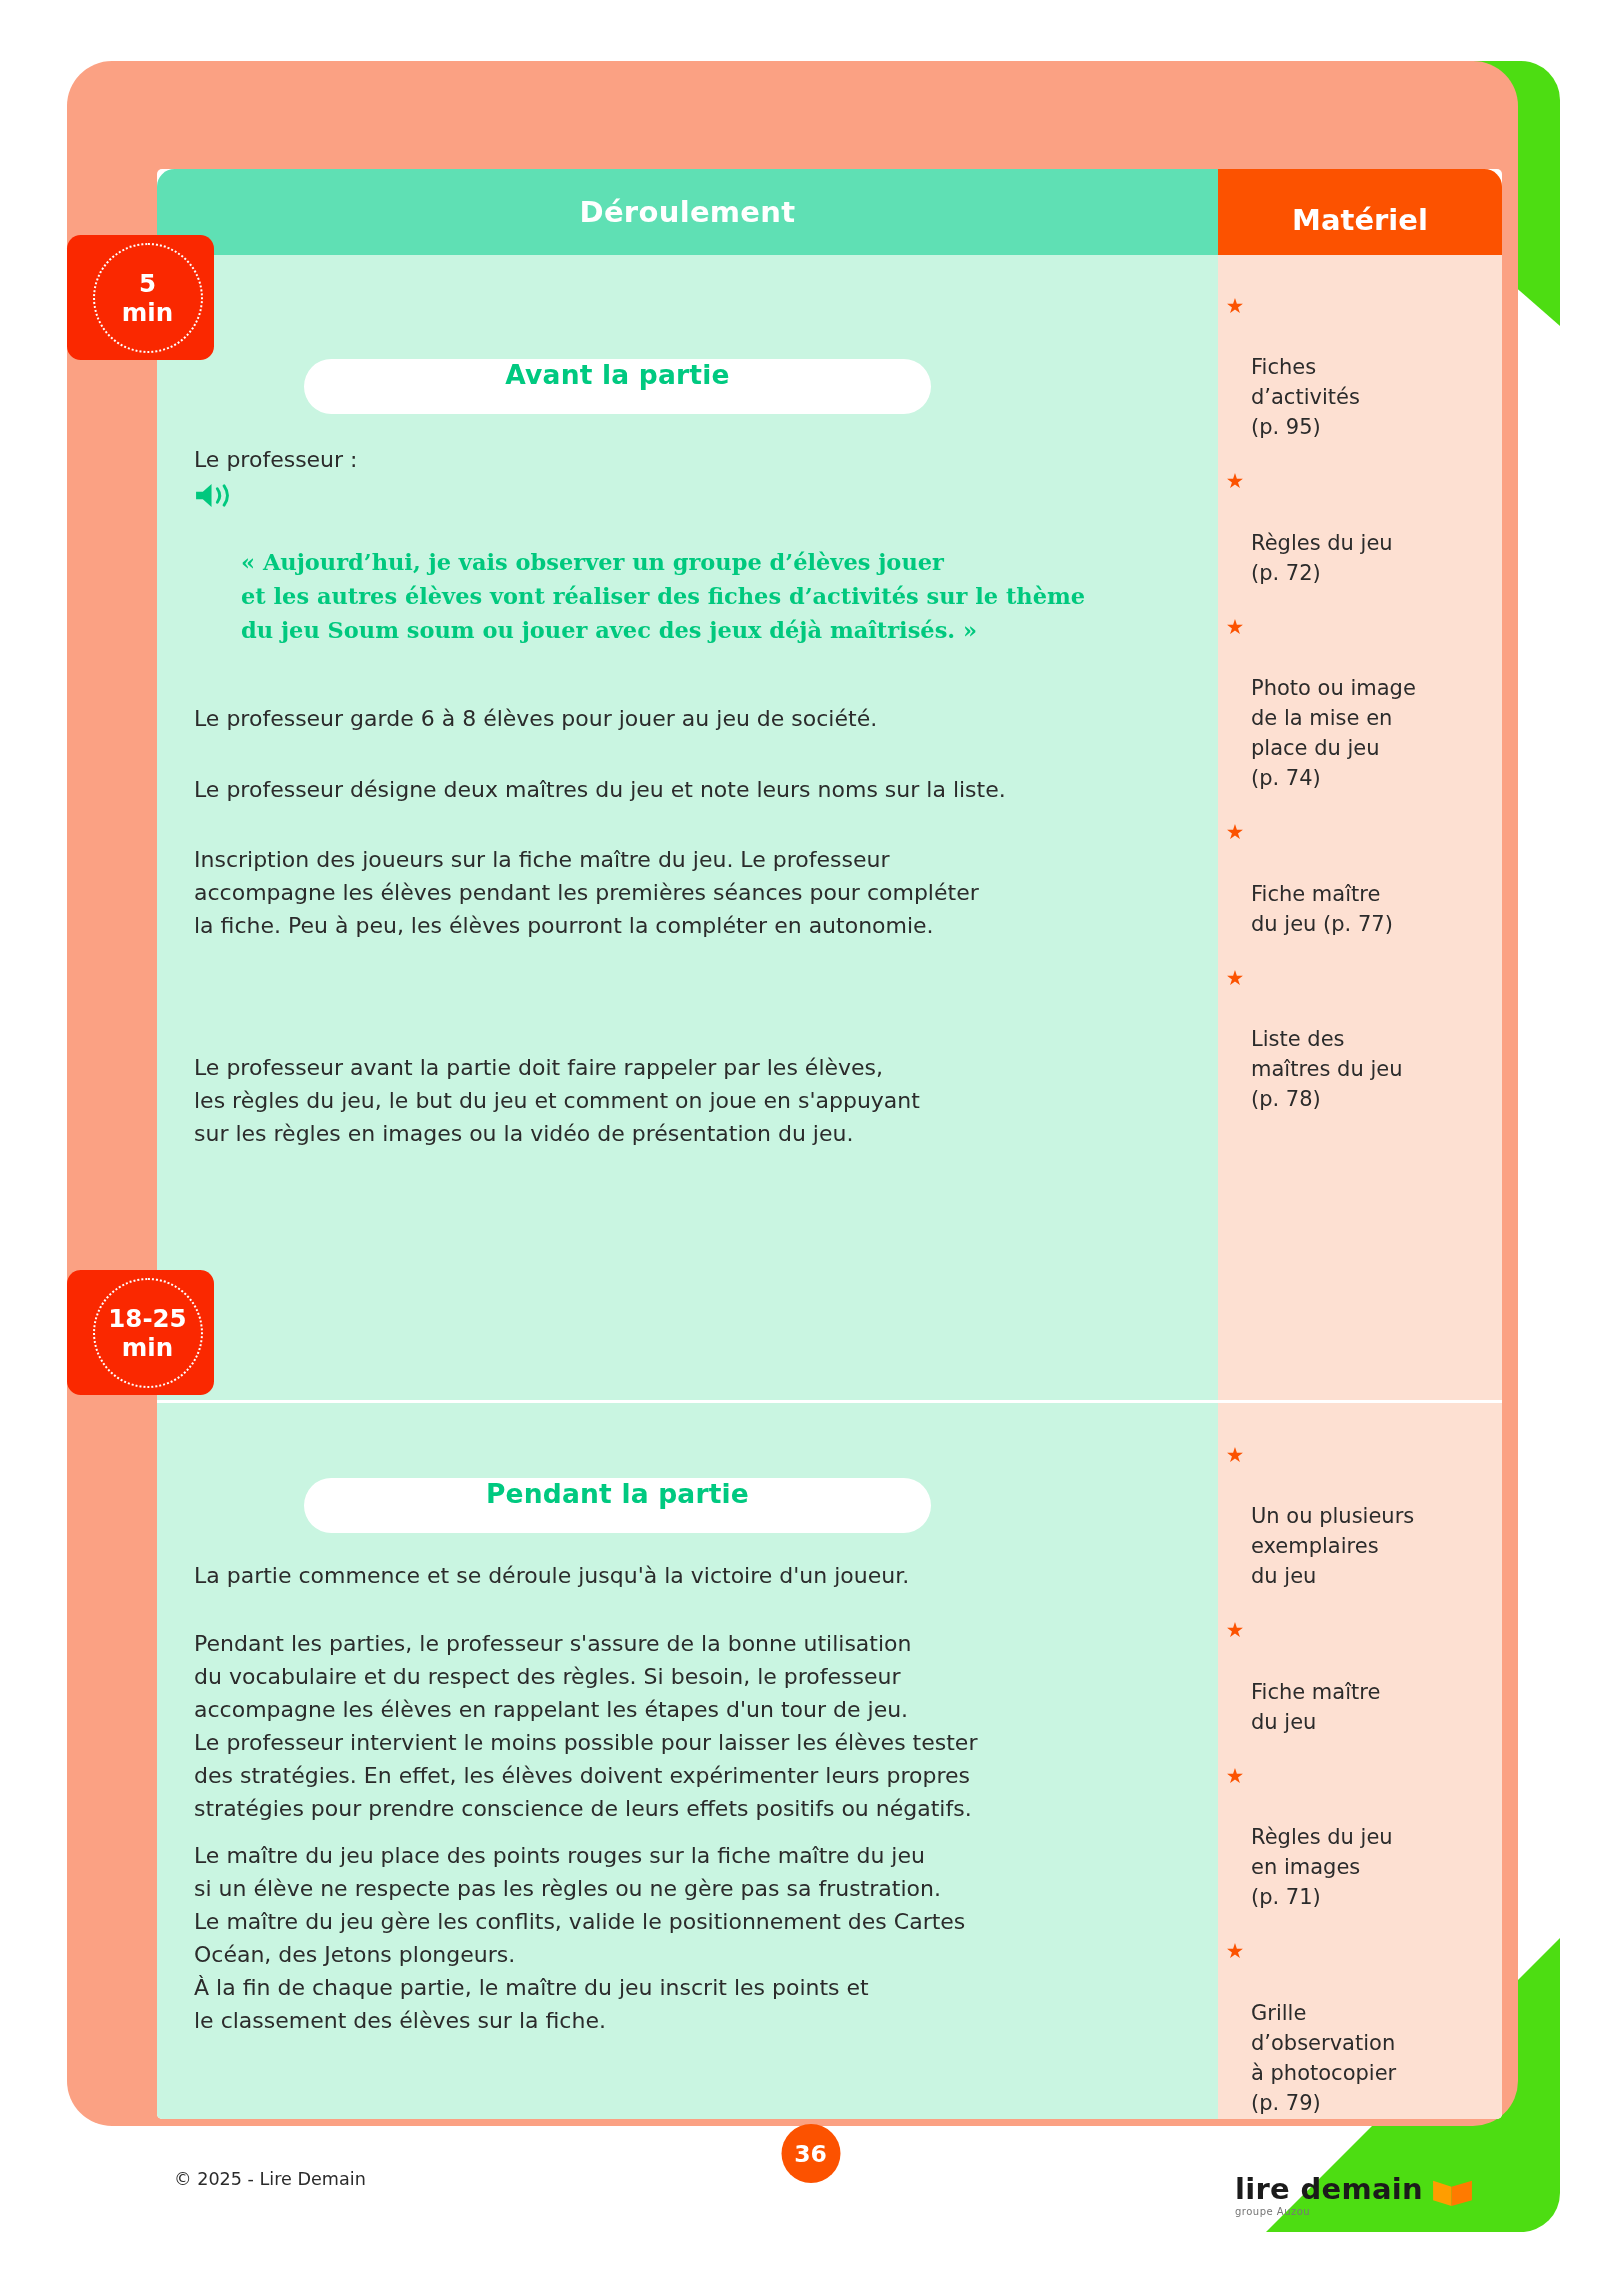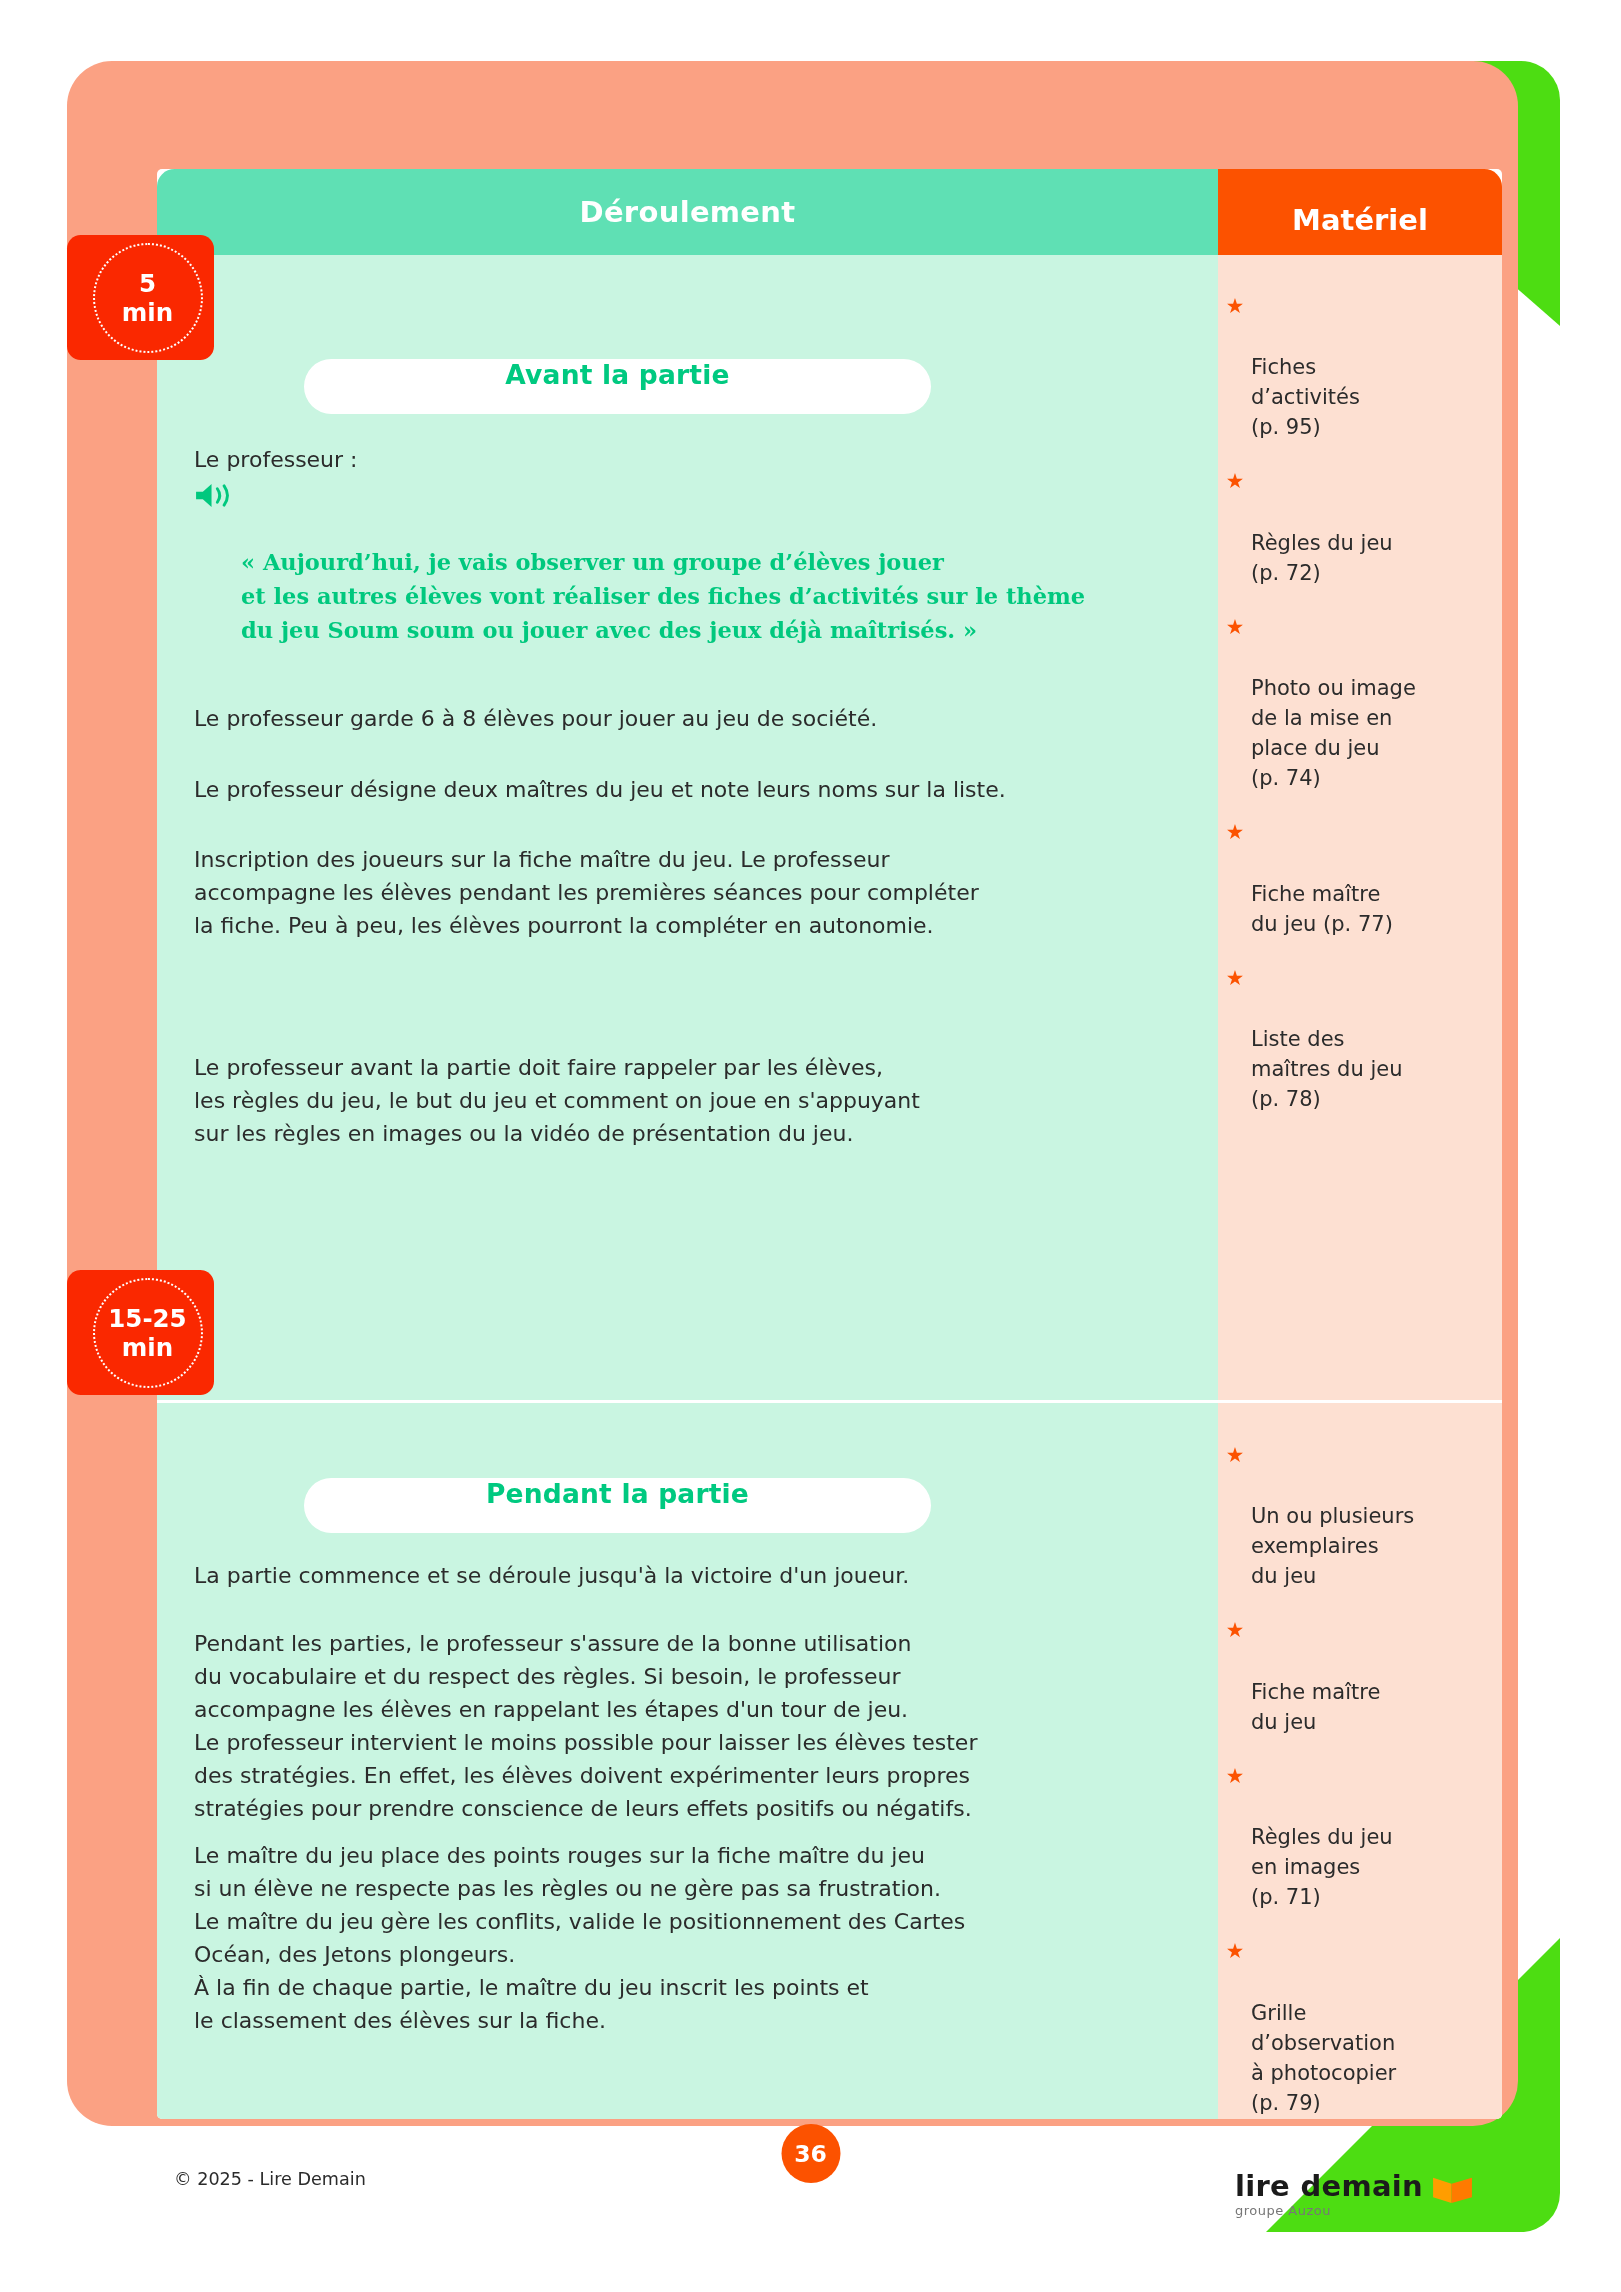--- a/index.html
+++ b/index.html
@@ -190,42 +190,42 @@
     display: flex; align-items: center; justify-content: center;
     font-size: 23.5px; font-weight: bold;
   }
   .logo {
     position: absolute;
     right: 147px; bottom: 76px;
     display: flex; gap: 8px;
   }
   .logo-text { line-height: 1; }
   .logo-main { font-size: 29px; font-weight: bold; color: #1b1b1b; letter-spacing: 0.3px; }
-  .logo-sub { font-size: 13px; color: #777777; margin-top: 2.9px; letter-spacing: 0.5px; }
+  .logo-sub { font-size: 10px; color: #777777; margin-top: 2.9px; letter-spacing: 0.5px; }
   .logo-mark { width: 43px; height: 33px; }
 </style>
 </head>
 <body>
 
 <div class="page">
 
   <div class="green-corner-top"></div>
   <div class="green-corner-bottom"></div>
 
   <div class="salmon-card"></div>
 
   <div class="timer" style="left:67px; top:235px;">
     <div class="disc">
       <span>5</span>
       <span>min</span>
     </div>
   </div>
   <div class="timer" style="left:67px; top:1270px;">
     <div class="disc">
-      <span>15-25</span>
+      <span>18-25</span>
       <span>min</span>
     </div>
   </div>
 
   <div class="content-area">
 
     <div class="hdr">
       <div class="hdr-left">Déroulement</div>
       <div class="hdr-right">Matériel</div>
     </div>

